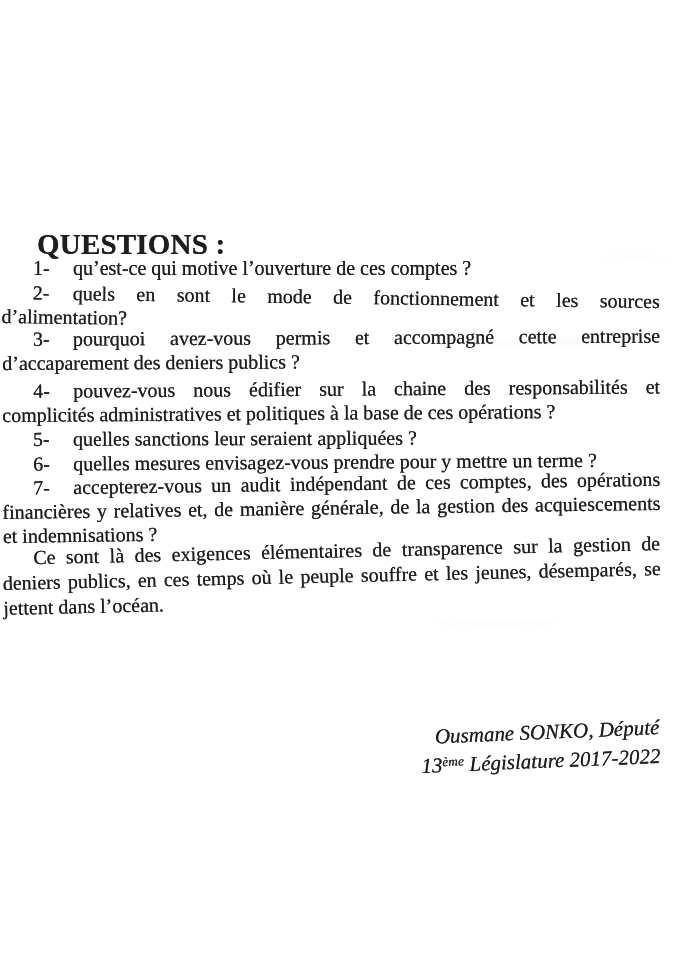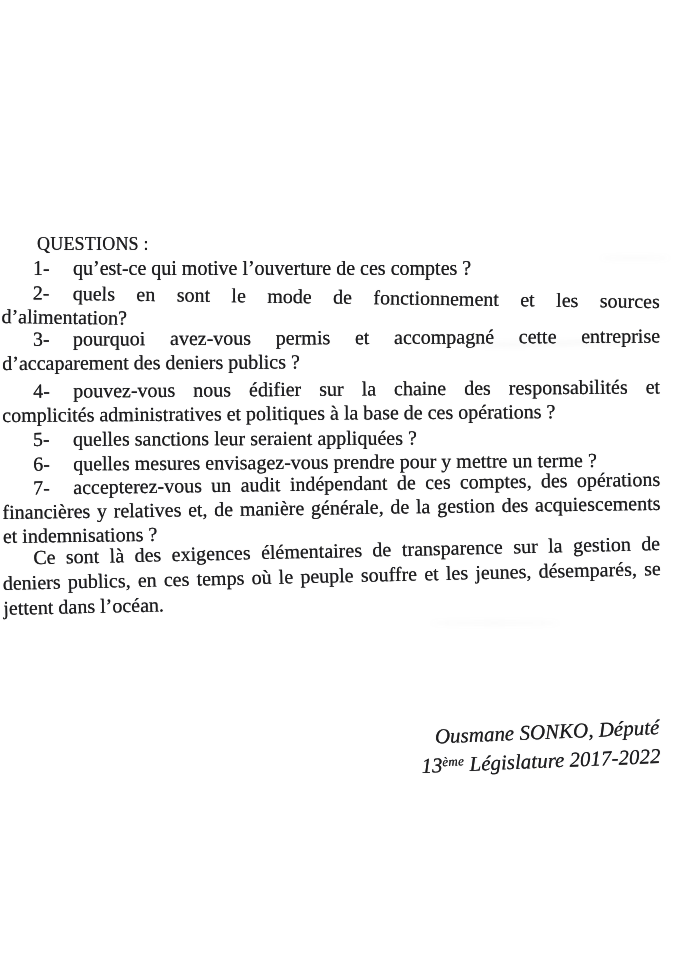--- a/index.html
+++ b/index.html
@@ -19,23 +19,23 @@
   #doc {
     position: absolute;
     inset: 0;
     filter: blur(0.3px);
     text-shadow: 0 0 0.5px rgba(30,30,32,0.85), 0 0 1.2px rgba(30,30,32,0.18);
   }
   .heading {
     position: absolute;
     left: 37px;
     top: 231px;
-    font-size: 18px;
+    font-size: 29px;
     line-height: 26px;
-    font-weight: normal;
+    font-weight: bold;
     letter-spacing: 0.2px;
     white-space: nowrap;
   }
   .para {
     position: absolute;
     left: 2px;
     width: 658px;
     font-size: 20px;
     line-height: 24px;
     transform-origin: 0 0;

